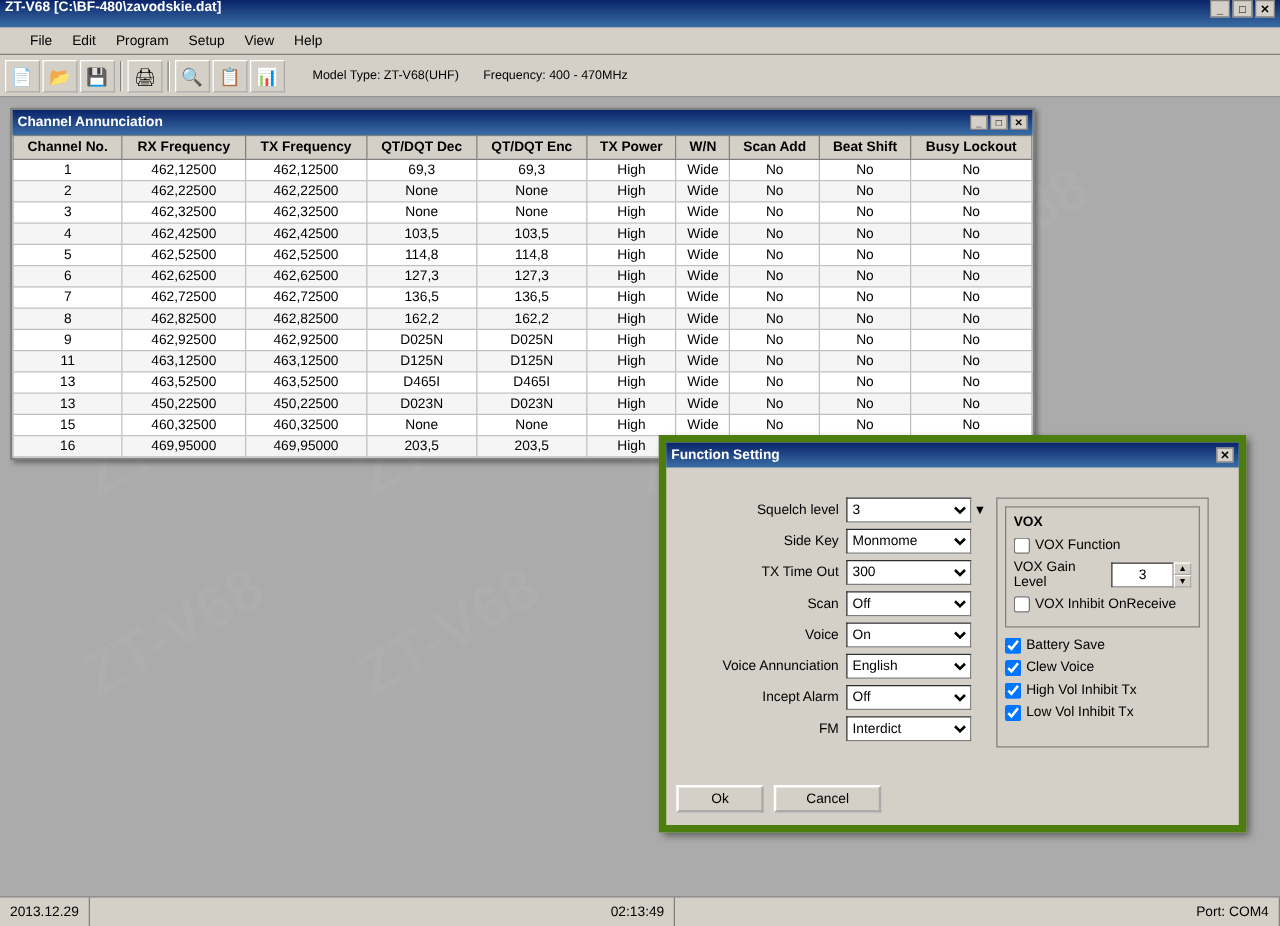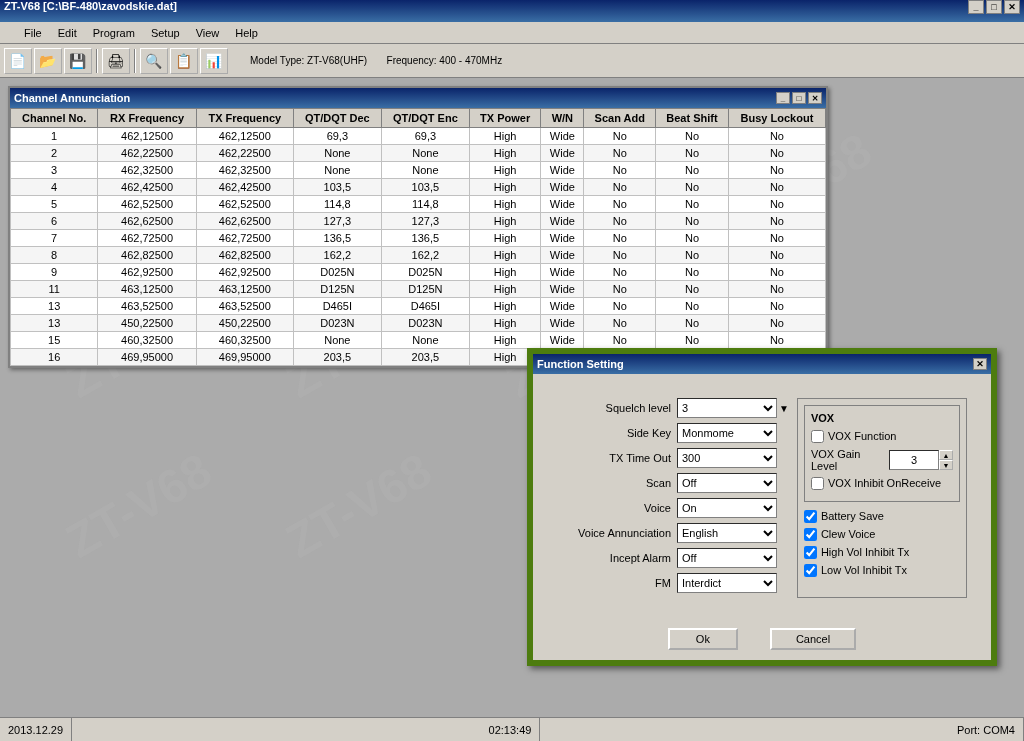--- a/index.html
+++ b/index.html
@@ -278,22 +278,21 @@
       padding: 0;
       background: #d4d0c8;
       border: 1px outset #ffffff;
       cursor: pointer;
       line-height: 1;
     }
 
     
     .dialog-buttons {
       display: flex;
-      justify-content: center;
-      gap: 32px;
+      gap: 8px;
       padding: 6px 8px 10px;
     }
     .dialog-btn {
       background: #d4d0c8;
       border: 2px outset #ffffff;
       padding: 3px 24px;
       font-size: 11px;
       cursor: pointer;
       min-width: 70px;
     }

